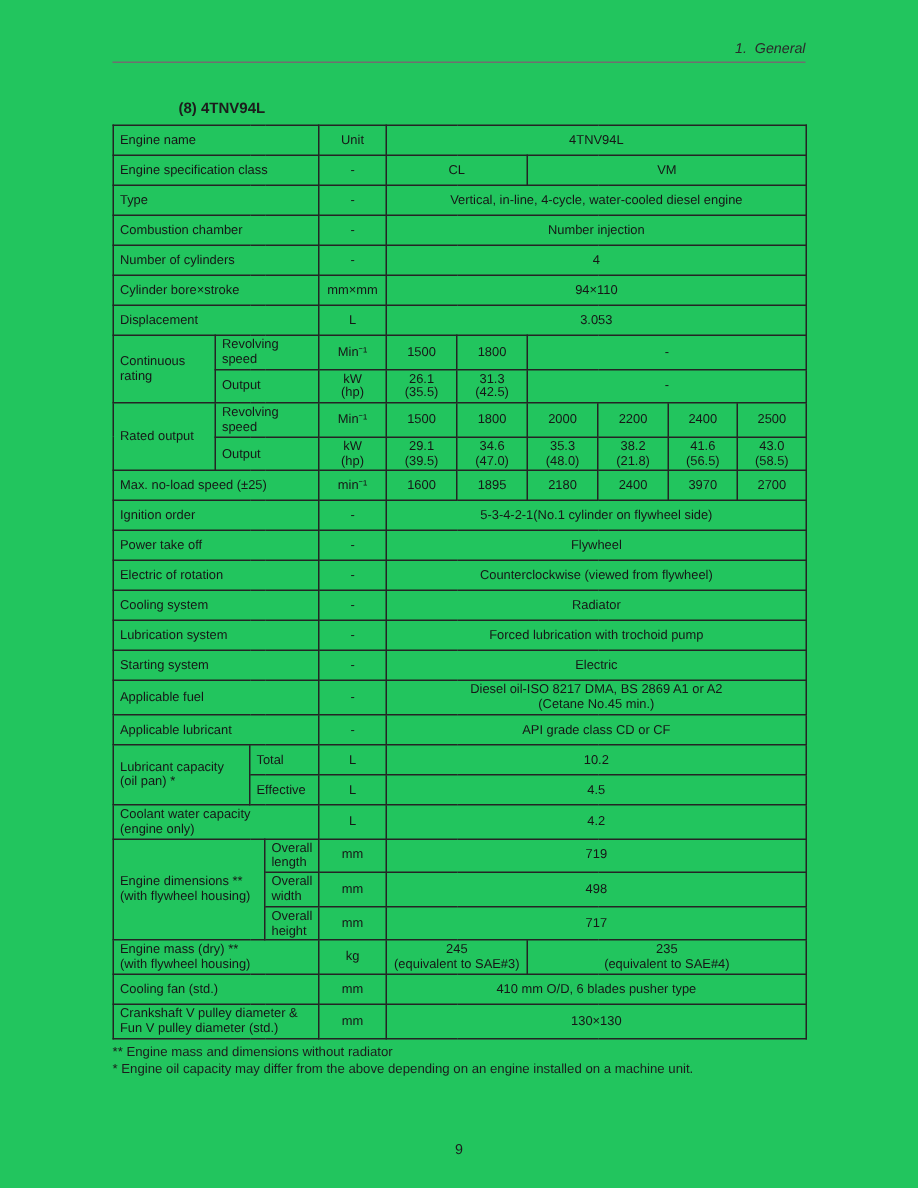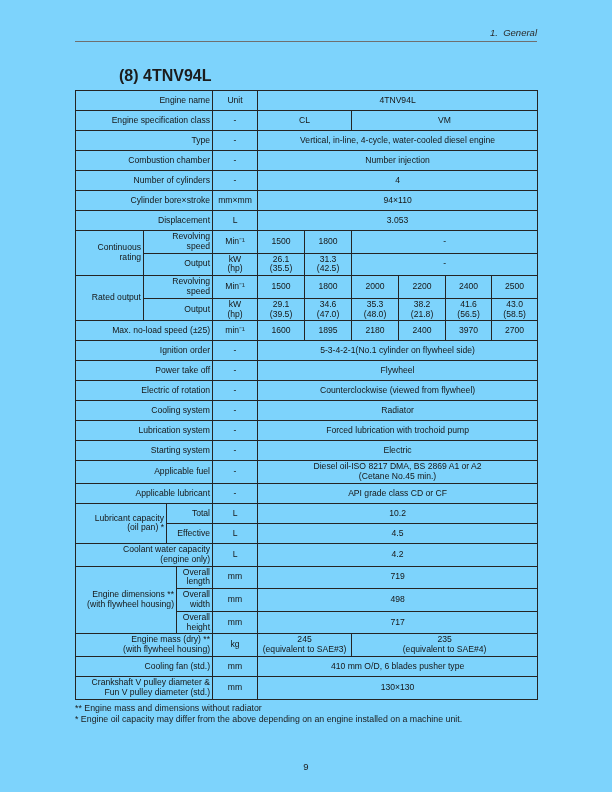--- a/index.html
+++ b/index.html
@@ -1,48 +1,48 @@
 <!DOCTYPE html>
 <html><head>
 <meta charset="utf-8">
 <style>
   html,body { margin:0; padding:0; background:#e8e8e8; }
   .page {
     position:relative;
     width:612px; height:792px;
     margin:0 auto;
-    background:#7dd3fc;
+    background:#22c55e;
     font-family:"Liberation Sans", sans-serif;
     color:#1c1c1c;
     overflow:hidden;
   }
   .running-head {
     position:absolute; top:27px; left:75px; width:462px;
     text-align:right; font-style:italic; font-size:9.5px;
     white-space:pre; color:#2a2a2a;
   }
   .head-rule {
     position:absolute; top:41px; left:75px; width:462px;
     border-top:1.5px solid #6f6f6f;
   }
   .content { position:absolute; top:67px; left:75px; width:462px; }
-  .section-title { font-weight:bold; font-size:16px; margin:0 0 5px 0;padding-left:44px; }
+  .section-title { font-weight:bold; font-size:10px; margin:0 0 5px 0;padding-left:44px; }
   table.spec {
     border-collapse:collapse; table-layout:fixed;
     width:462px;
   }
   table.spec td {
     border:1px solid #242424;
     font-size:8.6px; line-height:1.14;
     text-align:center; vertical-align:middle;
     padding:1px 2px; height:17px;
     white-space:pre-line; overflow:hidden;
     color:#161616;
   }
-  table.spec td.lbl { text-align:right; padding-left:4px; padding-right:2px; }
+  table.spec td.lbl { text-align:left; padding-left:4px; padding-right:2px; }
   .footnotes { margin-top:3px; font-size:8.8px; line-height:1.35; color:#1c1c1c; }
   .page-number {
     position:absolute; bottom:20px; left:0; width:612px;
     text-align:center; font-size:9.5px;
   }
 </style>
 </head>
 <body>
 
 <div class="page">

